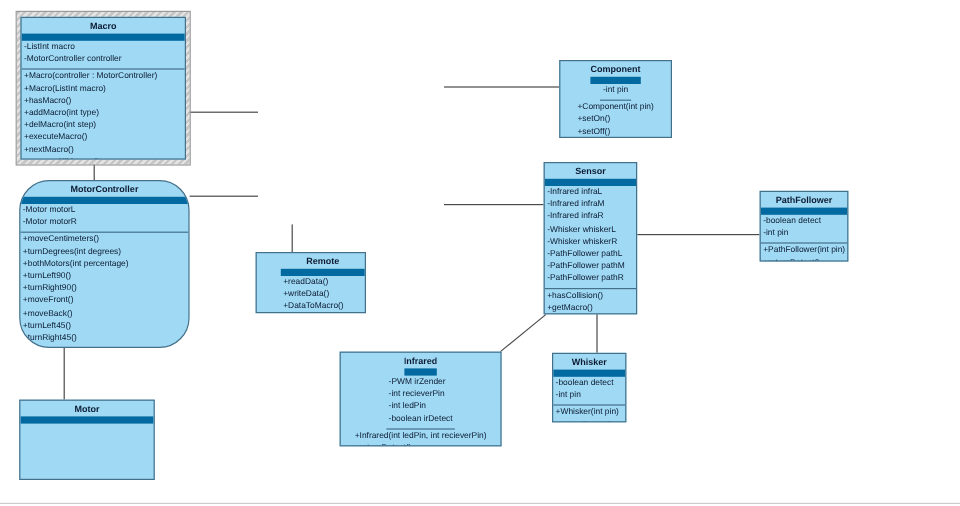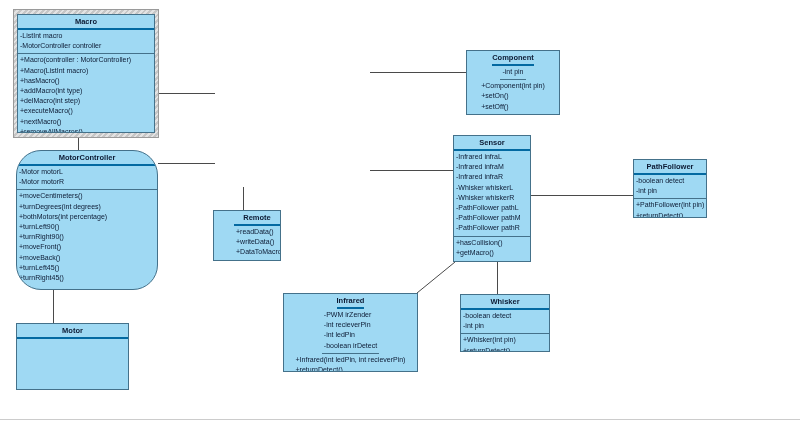--- a/index.html
+++ b/index.html
@@ -10,21 +10,21 @@
   .canvas{position:absolute;left:0;top:0;width:800px;height:422px;background:#ffffff;}
 
   .uml-class{
     position:absolute;box-sizing:border-box;
     background:#9fd9f3;border:1px solid #44718a;
     display:flex;flex-direction:column;overflow:hidden;
     color:#0c1a33;
   }
   .uml-title{
     flex:0 0 auto;font-size:7.5px;font-weight:bold;text-align:center;
-    height:13px;line-height:13px;border-bottom:2px solid #0369a1;
+    height:13px;line-height:13px;border-bottom:6px solid #0369a1;
     white-space:nowrap;overflow:hidden;
   }
   .compartment{padding:1px 0 2px 0;}
   .attrs{border-bottom:1px solid #44718a;flex:0 0 auto;}
   .methods{flex:1 1 auto;}
   .member-row{
     font-size:7px;line-height:10.2px;padding:0 2px;
     white-space:nowrap;overflow:hidden;
   }
   .member-row.underline{text-decoration:underline;}
@@ -94,34 +94,34 @@
         <div class="member-row">+bothMotors(int percentage)</div>
         <div class="member-row">+turnLeft90()</div>
         <div class="member-row">+turnRight90()</div>
         <div class="member-row">+moveFront()</div>
         <div class="member-row">+moveBack()</div>
         <div class="member-row">+turnLeft45()</div>
         <div class="member-row">+turnRight45()</div>
       </div>
   </div>
 
-  <div class="uml-class" style="left:16px;top:323px;width:113px;height:67px;gap:48px;">
+  <div class="uml-class" style="left:16px;top:333px;width:113px;height:67px;gap:48px;">
     <div class="uml-title">Motor</div>
     <div class="compartment attrs">
         <div class="member-row">-int speedMS</div>
         <div class="member-row">-int pin</div>
       </div>
     <div class="compartment methods">
         <div class="member-row">+Motor(int pin)</div>
         <div class="member-row">+EnginePower(int percentage)</div>
       </div>
   </div>
 
 
-  <div class="uml-class" style="left:213px;top:210px;width:68px;height:51px;padding-left:20px;">
+  <div class="uml-class" style="left:213px;top:210px;width:92px;height:51px;padding-left:20px;">
     <div class="uml-title">Remote</div>
     <div class="compartment methods">
         <div class="member-row">+readData()</div>
         <div class="member-row">+writeData()</div>
         <div class="member-row">+DataToMacro()</div>
       </div>
   </div>
 
   <div class="uml-class" style="left:466px;top:50px;width:94px;height:65px;align-items:center;">
     <div class="uml-title">Component</div>
@@ -173,21 +173,21 @@
         <div class="member-row">-int recieverPin</div>
         <div class="member-row">-int ledPin</div>
         <div class="member-row">-boolean irDetect</div>
       </div>
     <div class="compartment methods">
         <div class="member-row">+Infrared(int ledPin, int recieverPin)</div>
         <div class="member-row">+returnDetect()</div>
       </div>
   </div>
 
-  <div class="uml-class" style="left:460px;top:294px;width:90px;height:58px;">
+  <div class="uml-class" style="left:460px;top:294px;width:62px;height:58px;">
     <div class="uml-title">Whisker</div>
     <div class="compartment attrs">
         <div class="member-row">-boolean detect</div>
         <div class="member-row">-int pin</div>
       </div>
     <div class="compartment methods">
         <div class="member-row">+Whisker(int pin)</div>
         <div class="member-row">+returnDetect()</div>
       </div>
   </div>

